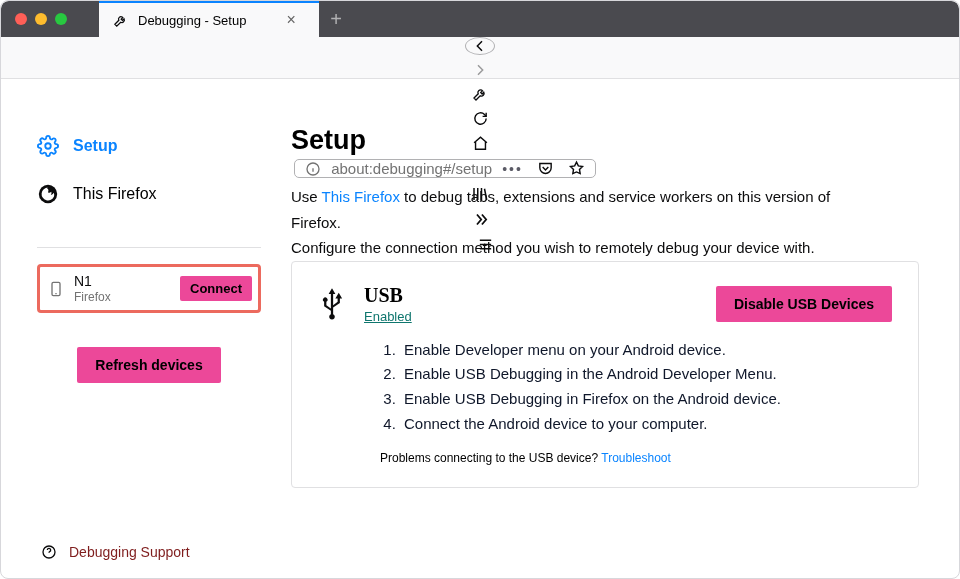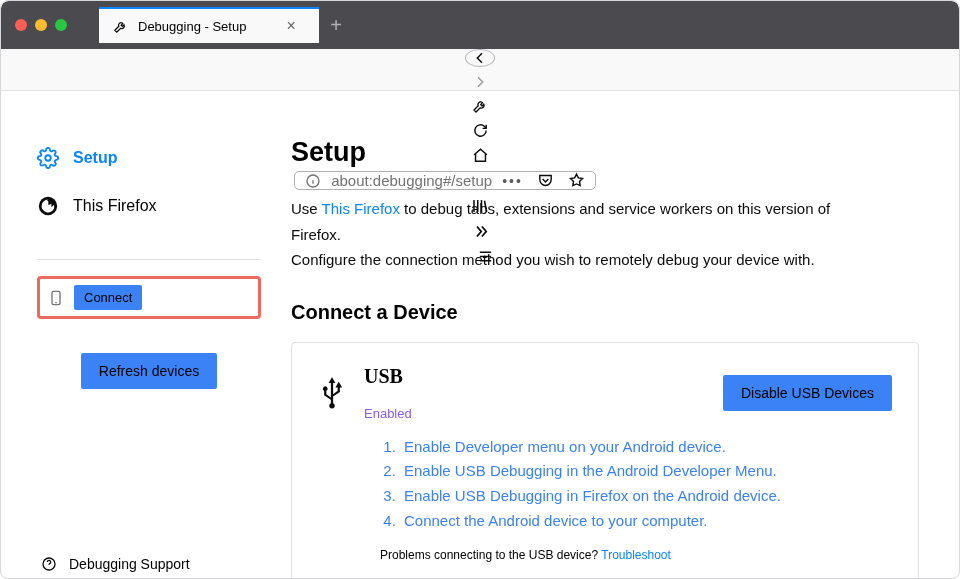--- a/index.html
+++ b/index.html
@@ -1,17 +1,17 @@
 <!DOCTYPE html>
 <html><head>
 <meta charset="utf-8">
 <style>
   * { box-sizing: border-box; margin: 0; padding: 0; }
   body { font-family: -apple-system, BlinkMacSystemFont, "Segoe UI", Helvetica, Arial, sans-serif; font-size: 14px; width: 960px; height: 579px; overflow: hidden; background: #fff; border: 1px solid #d7d7db; border-radius: 8px; }
-  .window-chrome { height: 48px; background: #4a4a4f; display: flex; align-items: center; border-radius: 8px 8px 0 0; text-align: center; }
+  .window-chrome { height: 36px; background: #4a4a4f; display: flex; align-items: center; border-radius: 8px 8px 0 0; text-align: center; }
   .traffic { display: flex; gap: 8px; margin-left: 14px; }
   .tl { width: 12px; height: 12px; border-radius: 50%; }
   .tl.red { background: #ff5f57; } .tl.yellow { background: #febc2e; } .tl.green { background: #28c840; }
   .tab { margin-left: 32px; height: 36px; background: #f9f9fa; display: flex; align-items: center; padding: 0 10px 0 14px; min-width: 220px; border-top: 2px solid #0a84ff; gap: 10px; font-size: 13px; }
   .tab-close { font-size: 16px; color: #666; margin-left: 30px; cursor: pointer; }
   .newtab { width: 34px; height: 34px; display: flex; align-items: center; justify-content: center; color: #b1b1b3; font-size: 20px; cursor: pointer; }
   .toolbar { height: 42px; background: #f9f9fa; display: flex; align-items: center; gap: 6px; padding: 0 10px; border-bottom: 1px solid #e0e0e2; flex-direction: column; }
   .tbbtn { width: 30px; height: 30px; display: flex; align-items: center; justify-content: center; border-radius: 4px; cursor: pointer; border: 1px solid transparent; }
   .tbbtn.bordered { border: 1px solid #b1b1b3; border-radius: 50%;}
   .tbbtn.disabled { opacity: 0.4; cursor: default; }
@@ -21,37 +21,37 @@
   .content { display: flex; height: calc(579px - 78px); }
   .sidebar { width: 280px; padding: 48px 20px 20px 36px; display: flex; flex-direction: column; }
   .side-item { display: flex; align-items: center; gap: 14px; font-size: 16px; padding: 8px 0 18px 0; cursor: pointer; }
   .side-item.active { color: #0a84ff; font-weight: 600; }
   .divider { border: none; border-top: 1px solid #e0e0e2; margin: 24px 0 16px 0; }
   .usb-status { display: flex; align-items: center; gap: 10px; color: #737373; font-size: 14px; margin-bottom: 14px; margin-left: 4px; }
   .device-row { border: 3px solid #ec6a5e; border-radius: 4px; display: flex; align-items: center; padding: 6px 6px 6px 8px; gap: 10px; }
   .device-txt { flex: 1; line-height: 1.2; }
   .dev-name { font-size: 14px; color: #0c0c0d; }
   .dev-sub { font-size: 12px; color: #737373; }
-  .btn { background: #3b82f6; border: none; padding: 5px 10px; font-size: 13px; cursor: pointer; border-radius: 2px; }
+  .btn { background: #ec4899; border: none; padding: 5px 10px; font-size: 13px; cursor: pointer; border-radius: 2px; font-weight: bold; }
   .btn.wide { padding: 10px 18px; font-size: 14px; }
   .refresh-wrap { text-align: center; margin-top: 34px; }
   .side-spacer { flex: 1; }
-  .support { display: flex; align-items: center; gap: 12px; font-size: 14px; color: #000000; margin-left: 4px; cursor: pointer; }
+  .support { display: flex; align-items: center; gap: 12px; font-size: 14px; color: #7f1d1d; margin-left: 4px; cursor: pointer; }
   .main { flex: 1; padding: 46px 40px 20px 10px; overflow: auto; }
   h1 { font-size: 27px; font-weight: 700; margin-bottom: 28px; }
   h2 { font-size: 20px; font-weight: 700; margin: 28px 0 18px 0; }
   .desc { font-size: 15px; line-height: 1.7; color: #0c0c0d; max-width: 580px; }
   .desc a, .card a { color: #0a84ff; text-decoration: none; cursor: pointer; }
   .card { border: 1px solid #e0e0e2; border-radius: 4px; padding: 22px 26px 22px 26px; }
   .card-head { display: flex; align-items: center; gap: 18px; margin-bottom: 14px; }
   .card-title-wrap { flex: 1; }
   .card-title { font-size: 20px; font-weight: 700; font-family: Liberation Serif, serif; }
-  .card-sub { font-size: 13px; color: #8b5cf6; margin-top: 18px; }
+  .card-sub { font-size: 13px; color: #0f766e; margin-top: 2px; text-decoration: underline; }
   ol { padding-left: 82px; margin-bottom: 14px; }
-  ol li { font-size: 15px; line-height: 1.65; color: #3b82f6; padding-left: 4px; }
+  ol li { font-size: 15px; line-height: 1.65; color: #0f172a; padding-left: 4px; }
   .card-foot { padding-left: 62px; font-size: 12px; }
   svg { display: block; }
 </style>
 </head>
 <body>
 
 <div class="window-chrome">
   <div class="traffic">
     <div class="tl red"></div>
     <div class="tl yellow"></div>
@@ -159,20 +159,24 @@
       <span>This Firefox</span>
     </div>
     <hr class="divider">
     <div class="device-row">
       <span>
         <svg width="16" height="22" viewBox="0 0 24 24" fill="none" stroke="#737373" stroke-width="2">
             <rect x="6" y="2" width="12" height="20" rx="2"></rect>
             <path d="M11 19h2"></path>
           </svg>
       </span>
+      <div class="device-txt">
+        <div class="dev-name">N1</div>
+        <div class="dev-sub">Firefox</div>
+      </div>
       <button class="btn">Connect</button>
     </div>
     <div class="refresh-wrap">
       <button class="btn wide">Refresh devices</button>
     </div>
     <div class="side-spacer"></div>
     <div class="support">
       <span>
         <svg width="16" height="16" viewBox="0 0 24 24" fill="none" stroke="#0c0c0d" stroke-width="2">
             <circle cx="12" cy="12" r="9"></circle>
@@ -182,21 +186,20 @@
       <span>Debugging Support</span>
     </div>
   </div>
 
   <div class="main">
     <h1>Setup</h1>
     <p class="desc">
       <span>Use </span><a>This Firefox</a><span> to debug tabs, extensions and service workers on this version of Firefox.</span>
     </p>
     <p class="desc">Configure the connection method you wish to remotely debug your device with.</p>
-    <h2>Connect a Device</h2>
     <div class="card">
       <div class="card-head">
         <span>
           <svg width="28" height="36" viewBox="0 0 24 32" fill="#0c0c0d">
               <path d="M12 2l-3 5h2v13l-4-3v-3a2 2 0 1 0-2 0v4l6 4v3a2.5 2.5 0 1 0 2 0v-6l6-4v-4h2l-3-5-3 5h2v3l-4 3V7h2l-3-5z"></path>
             </svg>
         </span>
         <div class="card-title-wrap">
           <div class="card-title">USB</div>
           <div class="card-sub">Enabled</div>

